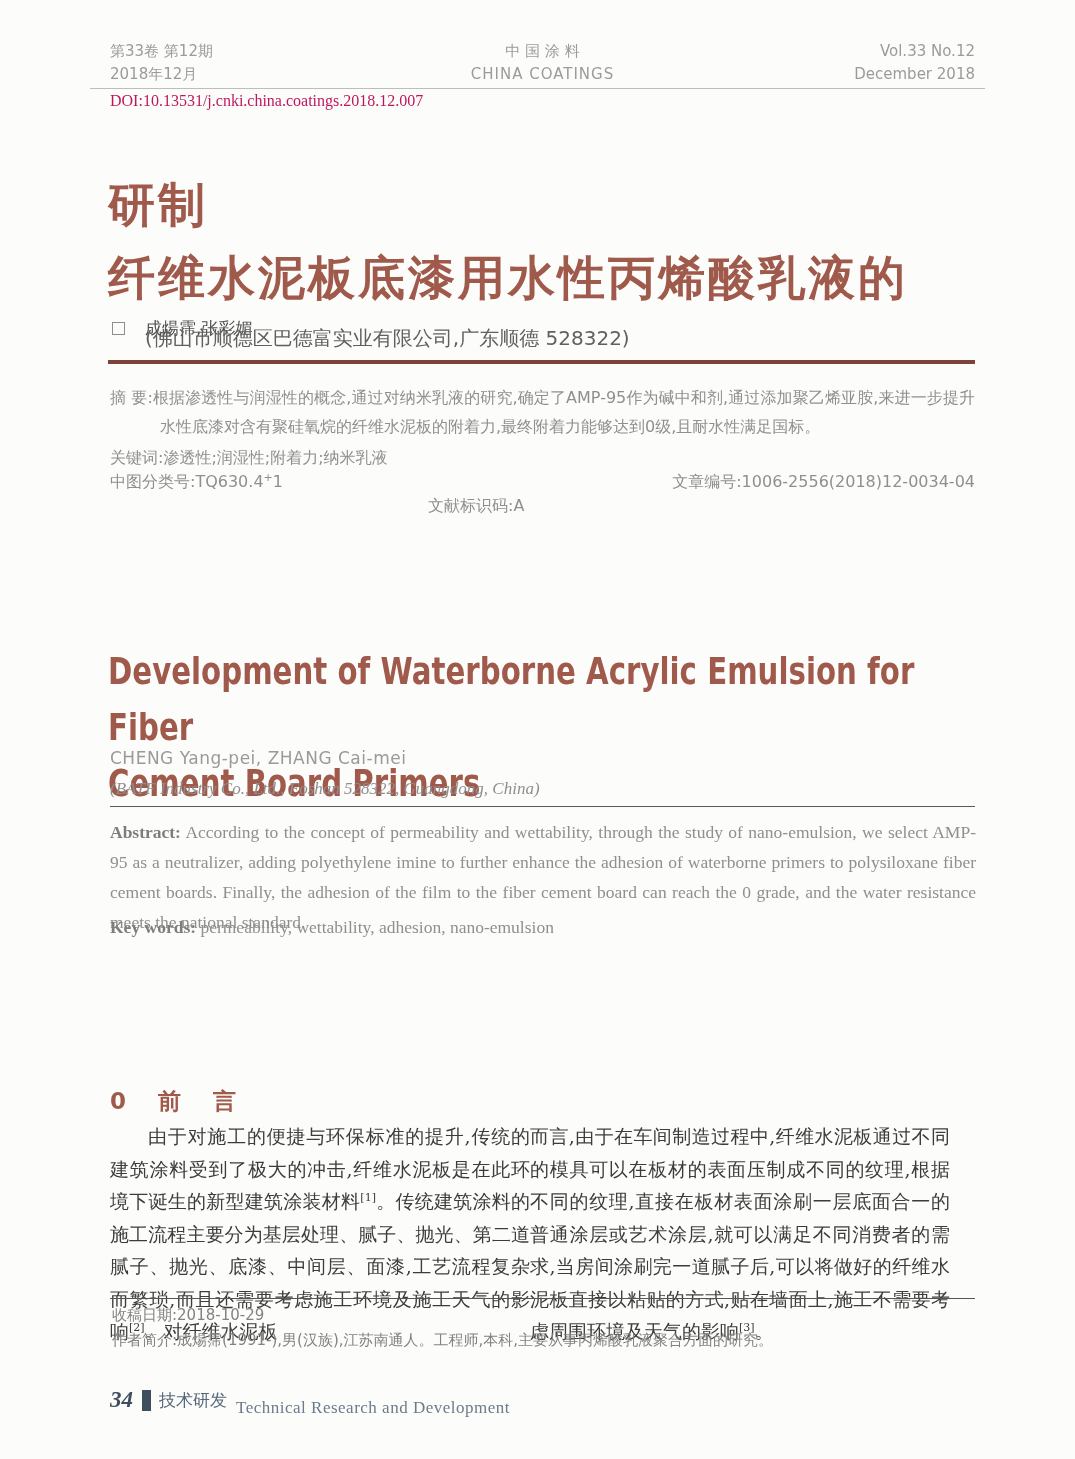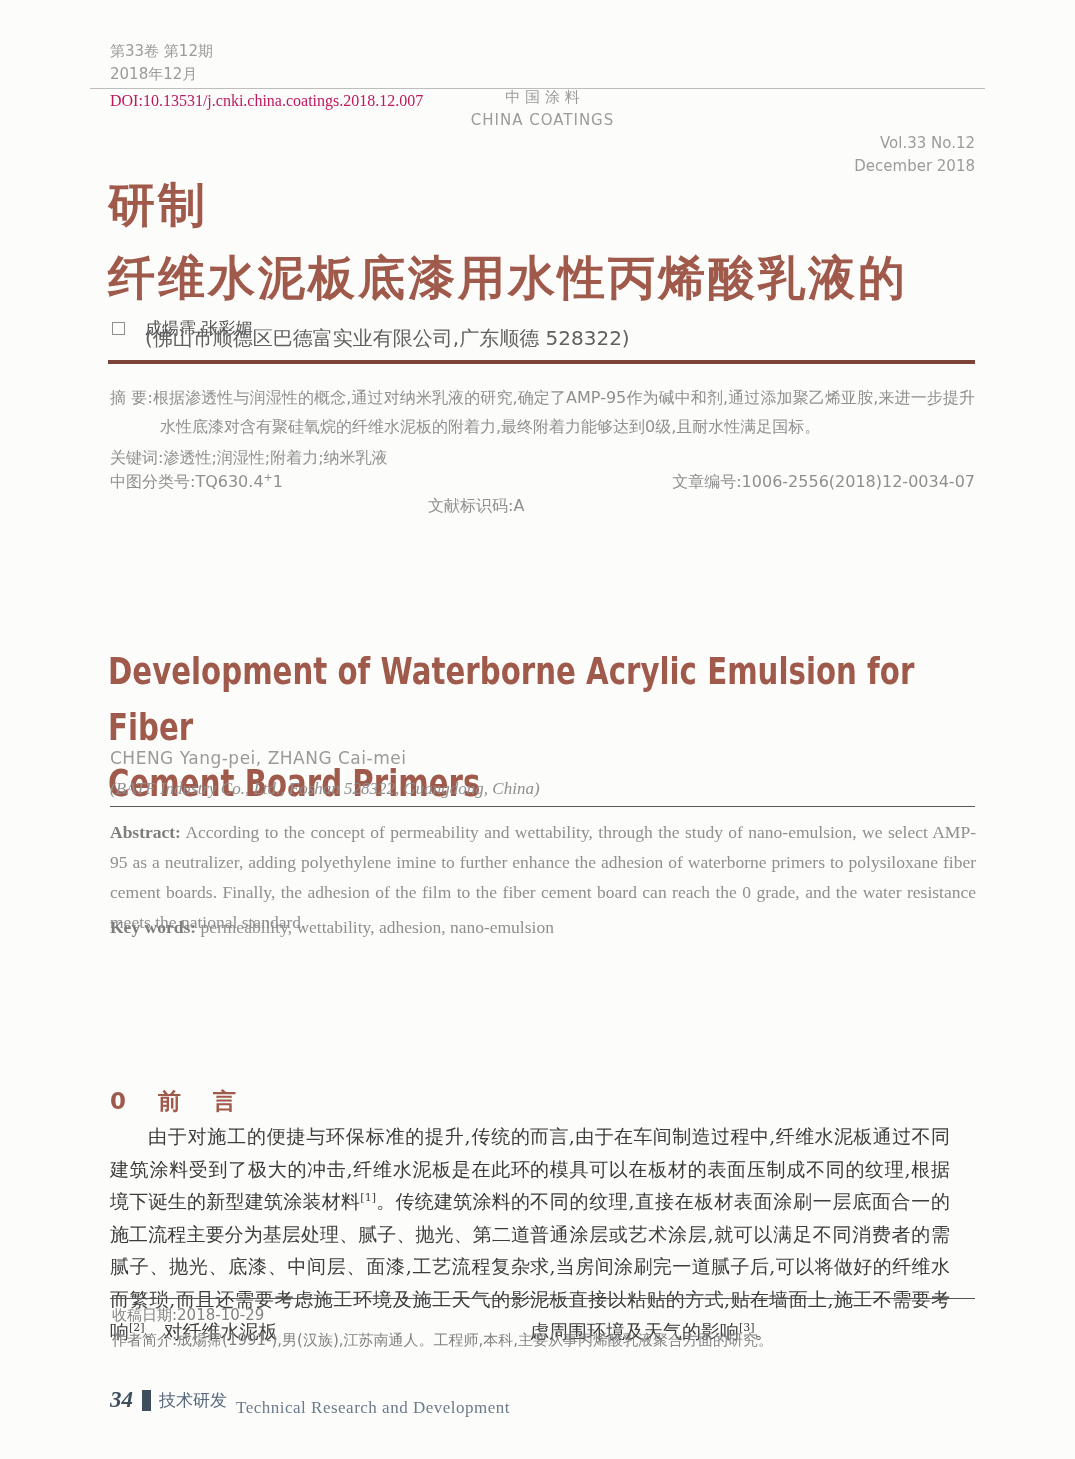--- a/index.html
+++ b/index.html
@@ -10,21 +10,21 @@
     margin:0 auto;
     background:#fcfcfb;
     overflow:hidden;
     font-family:"DejaVu Sans", sans-serif;
     color:#4a4a4a;
   }
   
   .jheader {
     position:absolute; left:110px; top:40px; width:865px;
     display:flex; justify-content:space-between;
-    font-size:15px; line-height:23px; color:#9b9b9b;flex-direction:column;
+    font-size:15px; line-height:23px; color:#9b9b9b;
   }
   .jh-col { flex:1; }
   .jh-center { text-align:center; }
   .jh-right { text-align:right; }
   .jh-en { letter-spacing:1px; }
   .header-rule {
     position:absolute; left:90px; top:88px; width:895px;
     border-top:1px solid #bdbdbd;
   }
   .doi {
@@ -184,21 +184,21 @@
   </div>
   <div class="affil-cn">(佛山市顺德区巴德富实业有限公司,广东顺德    528322)</div>
   <div class="thick-rule"></div>
 
   <div class="abstract-cn"><span>摘    要:</span><span>根据渗透性与润湿性的概念,通过对纳米乳液的研究,确定了AMP-95作为碱中和剂,通过添加聚乙烯亚胺,来进一步提升水性底漆对含有聚硅氧烷的纤维水泥板的附着力,最终附着力能够达到0级,且耐水性满足国标。</span></div>
   <div class="keywords-cn"><span>关键词:</span><span>渗透性;润湿性;附着力;纳米乳液</span></div>
 
   <div class="class-row">
     <span class="c1">中图分类号:TQ630.4<sup>+</sup>1</span>
     <span class="c2">文献标识码:A</span>
-    <span class="c3">文章编号:1006-2556(2018)12-0034-07</span>
+    <span class="c3">文章编号:1006-2556(2018)12-0034-04</span>
   </div>
 
   <h2 class="title-en">
     <div>Development of Waterborne Acrylic Emulsion for Fiber</div>
     <div>Cement Board Primers</div>
   </h2>
   <div class="authors-en">CHENG Yang-pei, ZHANG Cai-mei</div>
   <div class="affil-en">(BATF Industry Co., Ltd., Foshan 528322, Guangdong, China)</div>
   <div class="thin-rule"></div>
 

